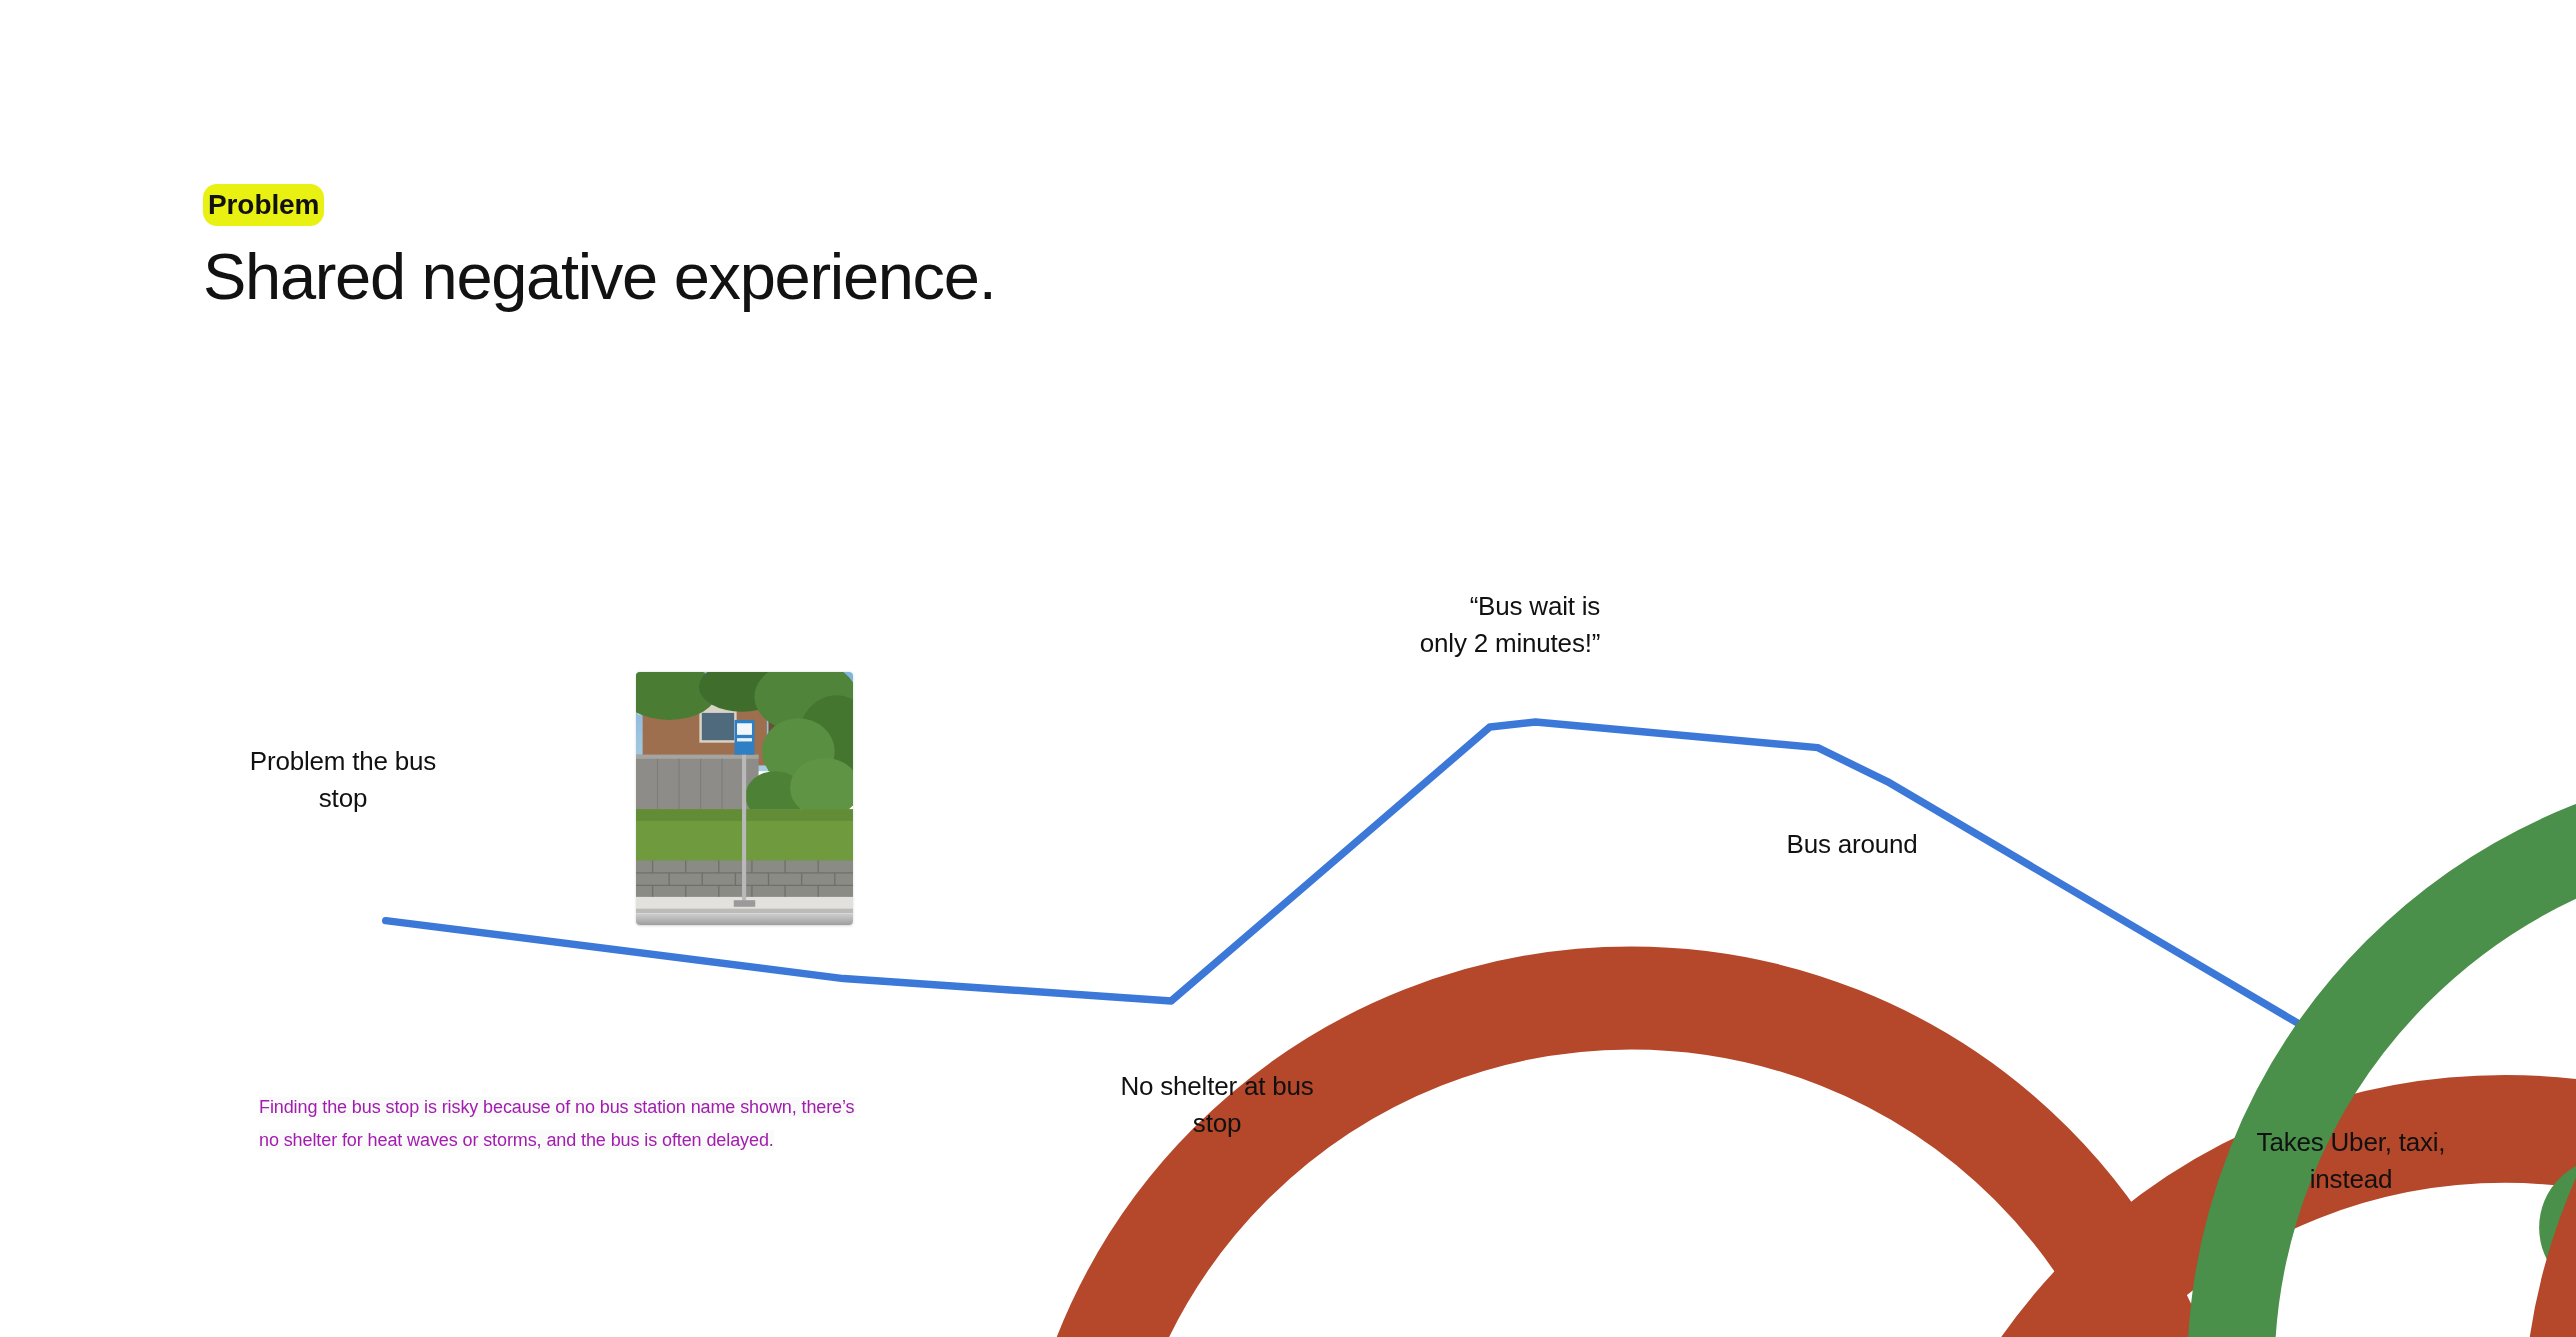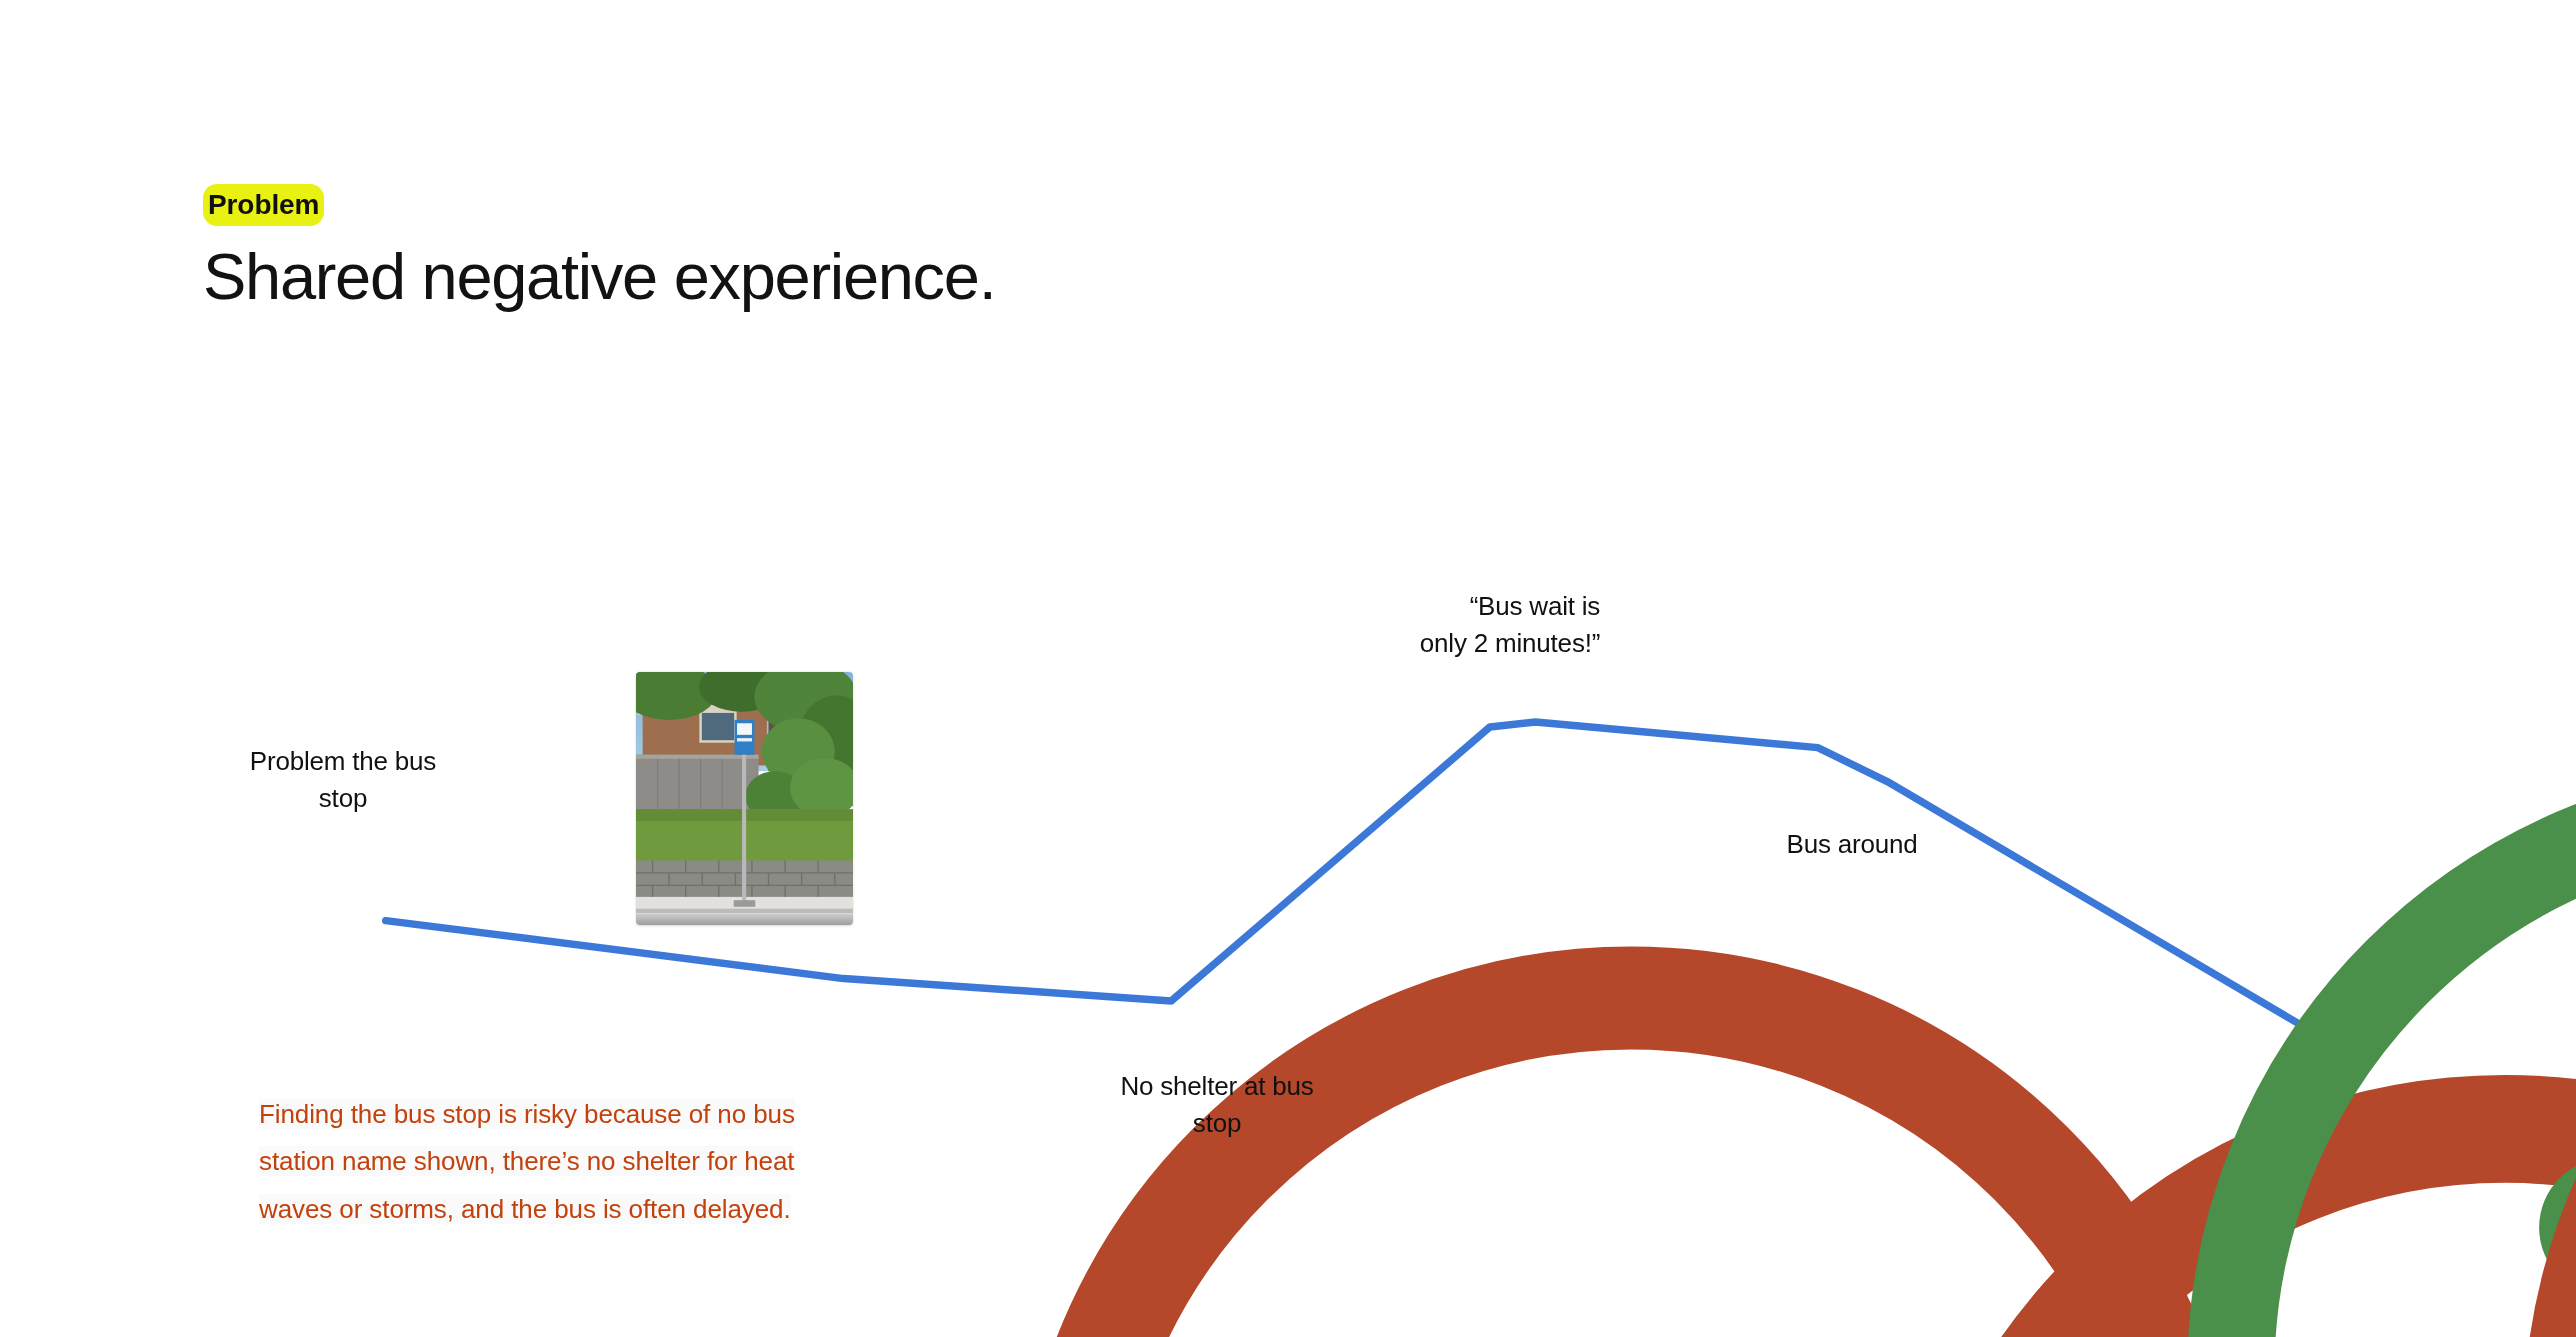--- a/index.html
+++ b/index.html
@@ -131,24 +131,24 @@
     pointer-events: auto;
   }
   .photo svg { display: block; width: 100%; height: 100%; }
 
   
   .note {
     position: absolute;
     left: 259px;
     top: 1091px;
     width: 604px;
-    font-size: 26px;
+    font-size: 18px;
     line-height: 1.82;
     font-weight: 400;
-    color: #c2410c;
+    color: #a21caf;
     letter-spacing: -0.1px;
   }
   .note span.hl {
     background: #fafafa;
     box-decoration-break: clone;
     -webkit-box-decoration-break: clone;
   }
 </style>
 </head>
 <body>
@@ -290,17 +290,19 @@
   <div class="caption" style="left:1852px; top:826px;">Bus around</div>
 
   <div class="node" style="left:2351px; top:1060px;">
     <svg width="74" height="74" viewBox="0 0 90 90">
       <circle cx="45" cy="45" r="38" fill="none" stroke="#c21f1c" stroke-width="7"></circle>
       <circle cx="32" cy="36" r="5.6" fill="#c21f1c"></circle>
       <circle cx="58" cy="36" r="5.6" fill="#c21f1c"></circle>
       <rect x="29" y="53" width="32" height="8" fill="#c21f1c"></rect>
     </svg>
   </div>
+  <div class="caption" style="left:2351px; top:1124px;">Takes Uber, taxi,
+instead</div>
 
 </div>
 
 <div class="note"><span class="hl">Finding the bus stop is risky because of no bus station name shown, there’s no shelter for heat waves or storms, and the bus is often delayed.</span></div>
 
 
 </body></html>

